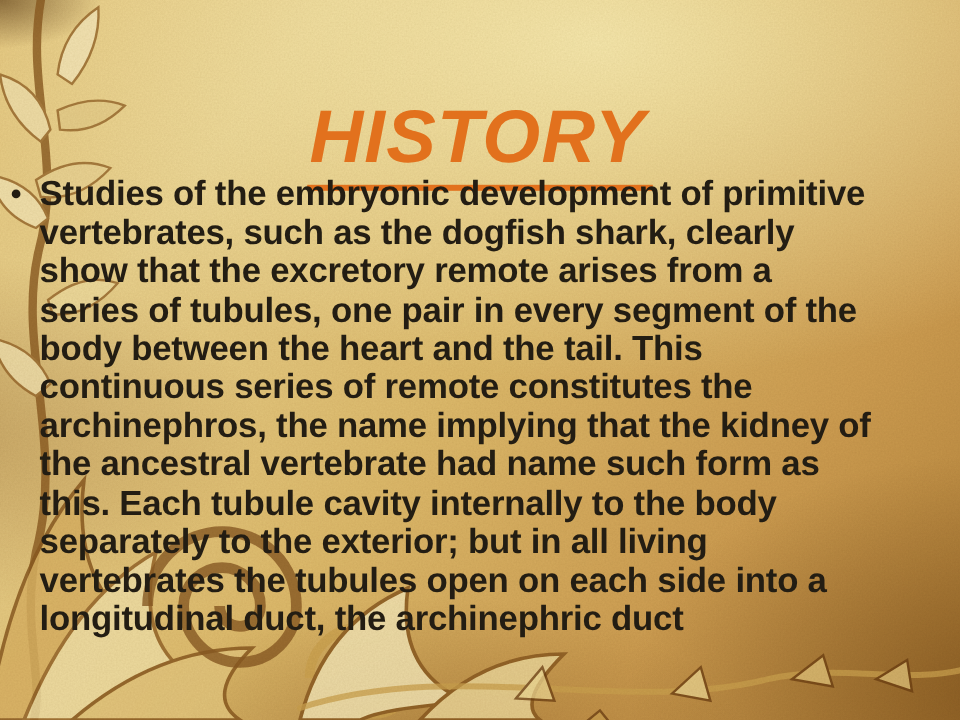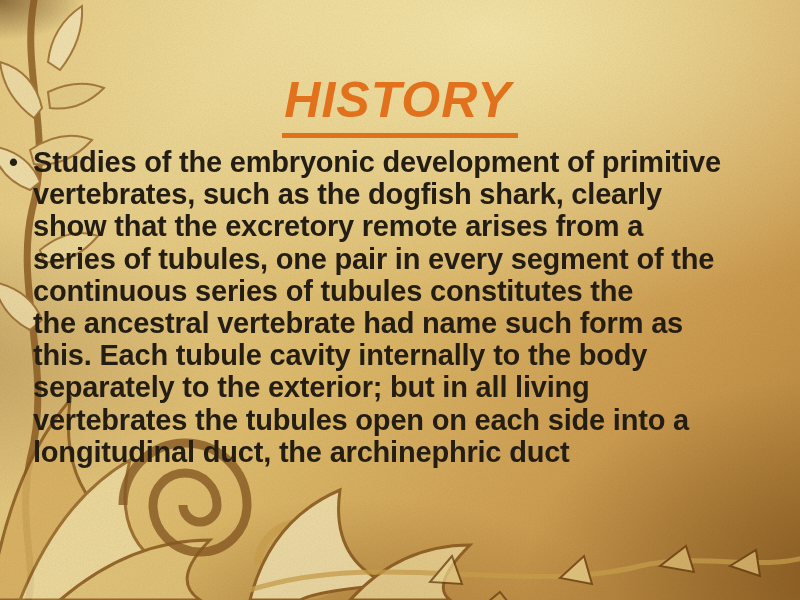--- a/index.html
+++ b/index.html
@@ -14,21 +14,21 @@
       radial-gradient(70% 60% at 104% 96%, rgba(104,62,16,.55), rgba(104,62,16,0) 55%),
       radial-gradient(60% 45% at -6% 60%, rgba(142,92,32,.38), rgba(142,92,32,0) 55%),
       radial-gradient(55% 35% at 45% 104%, rgba(128,80,24,.40), rgba(128,80,24,0) 60%),
       linear-gradient(128deg,#e6c981 0%,#e9d18d 22%,#ddba6b 50%,#cd9d51 76%,#b4833a 100%);
   }
   .ornaments{position:absolute;inset:0;pointer-events:none;}
   .grain{position:absolute;inset:0;pointer-events:none;opacity:.16;mix-blend-mode:multiply;}
   .title{
     position:absolute;top:40px;left:0;right:0;
     text-align:center;
-    font-size:50px;line-height:1.05;
+    font-size:62px;line-height:1.05;
     font-weight:bold;font-style:italic;
     color:#e2711d;
     letter-spacing:1px;
     z-index:3;
   }
   .title .underline{
     display:inline-block;
     border-bottom:5px solid #e2711d;
     padding:0 6px 7px 2px;
   }
@@ -97,21 +97,23 @@
 
   <h1 class="title"><span class="underline">HISTORY</span></h1>
 
   <span class="bullet">•</span>
 
   <div class="body-block">
     <div class="line">Studies of the embryonic development of primitive</div>
     <div class="line">vertebrates, such as the dogfish shark, clearly</div>
     <div class="line">show that the excretory remote arises from a</div>
     <div class="line">series of tubules, one pair in every segment of the</div>
-    <div class="line">continuous series of tubules constitutes the</div>
+    <div class="line">body between the heart and the tail. This</div>
+    <div class="line">continuous series of remote constitutes the</div>
+    <div class="line">archinephros, the name implying that the kidney of</div>
     <div class="line">the ancestral vertebrate had name such form as</div>
     <div class="line">this. Each tubule cavity internally to the body</div>
     <div class="line">separately to the exterior; but in all living</div>
     <div class="line">vertebrates the tubules open on each side into a</div>
     <div class="line">longitudinal duct, the archinephric duct</div>
   </div>
 
 </div>
 
 </body></html>

